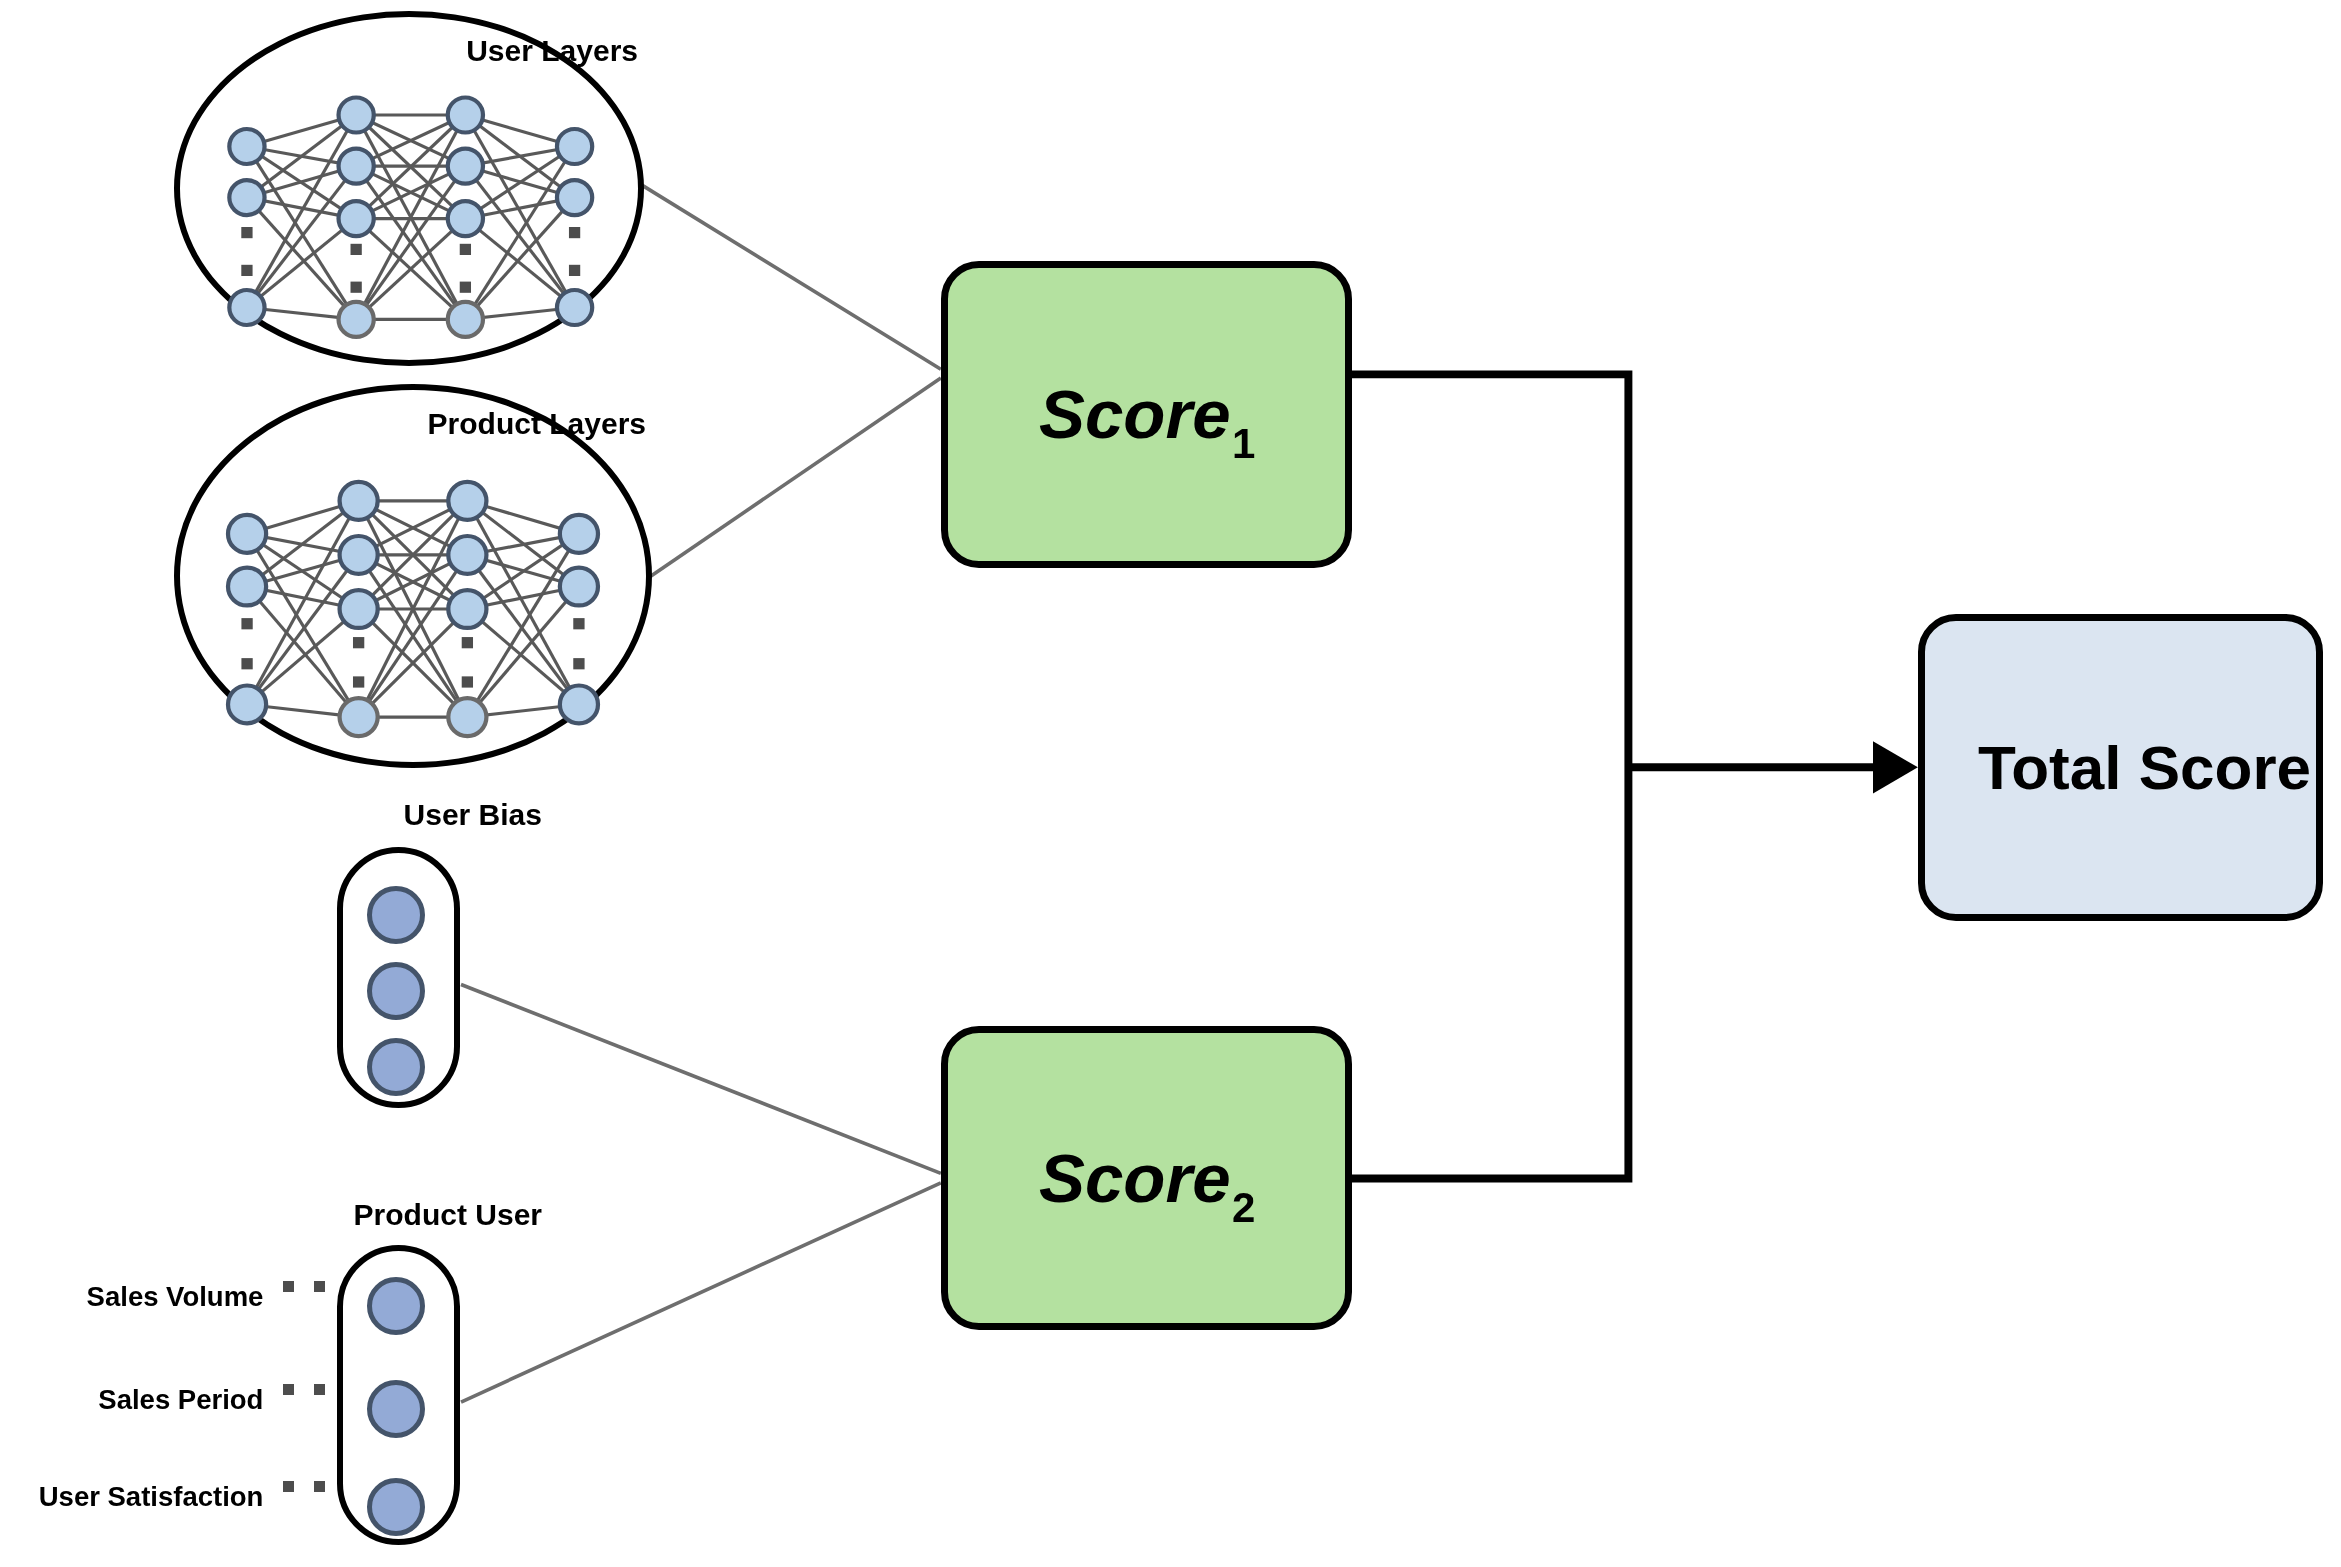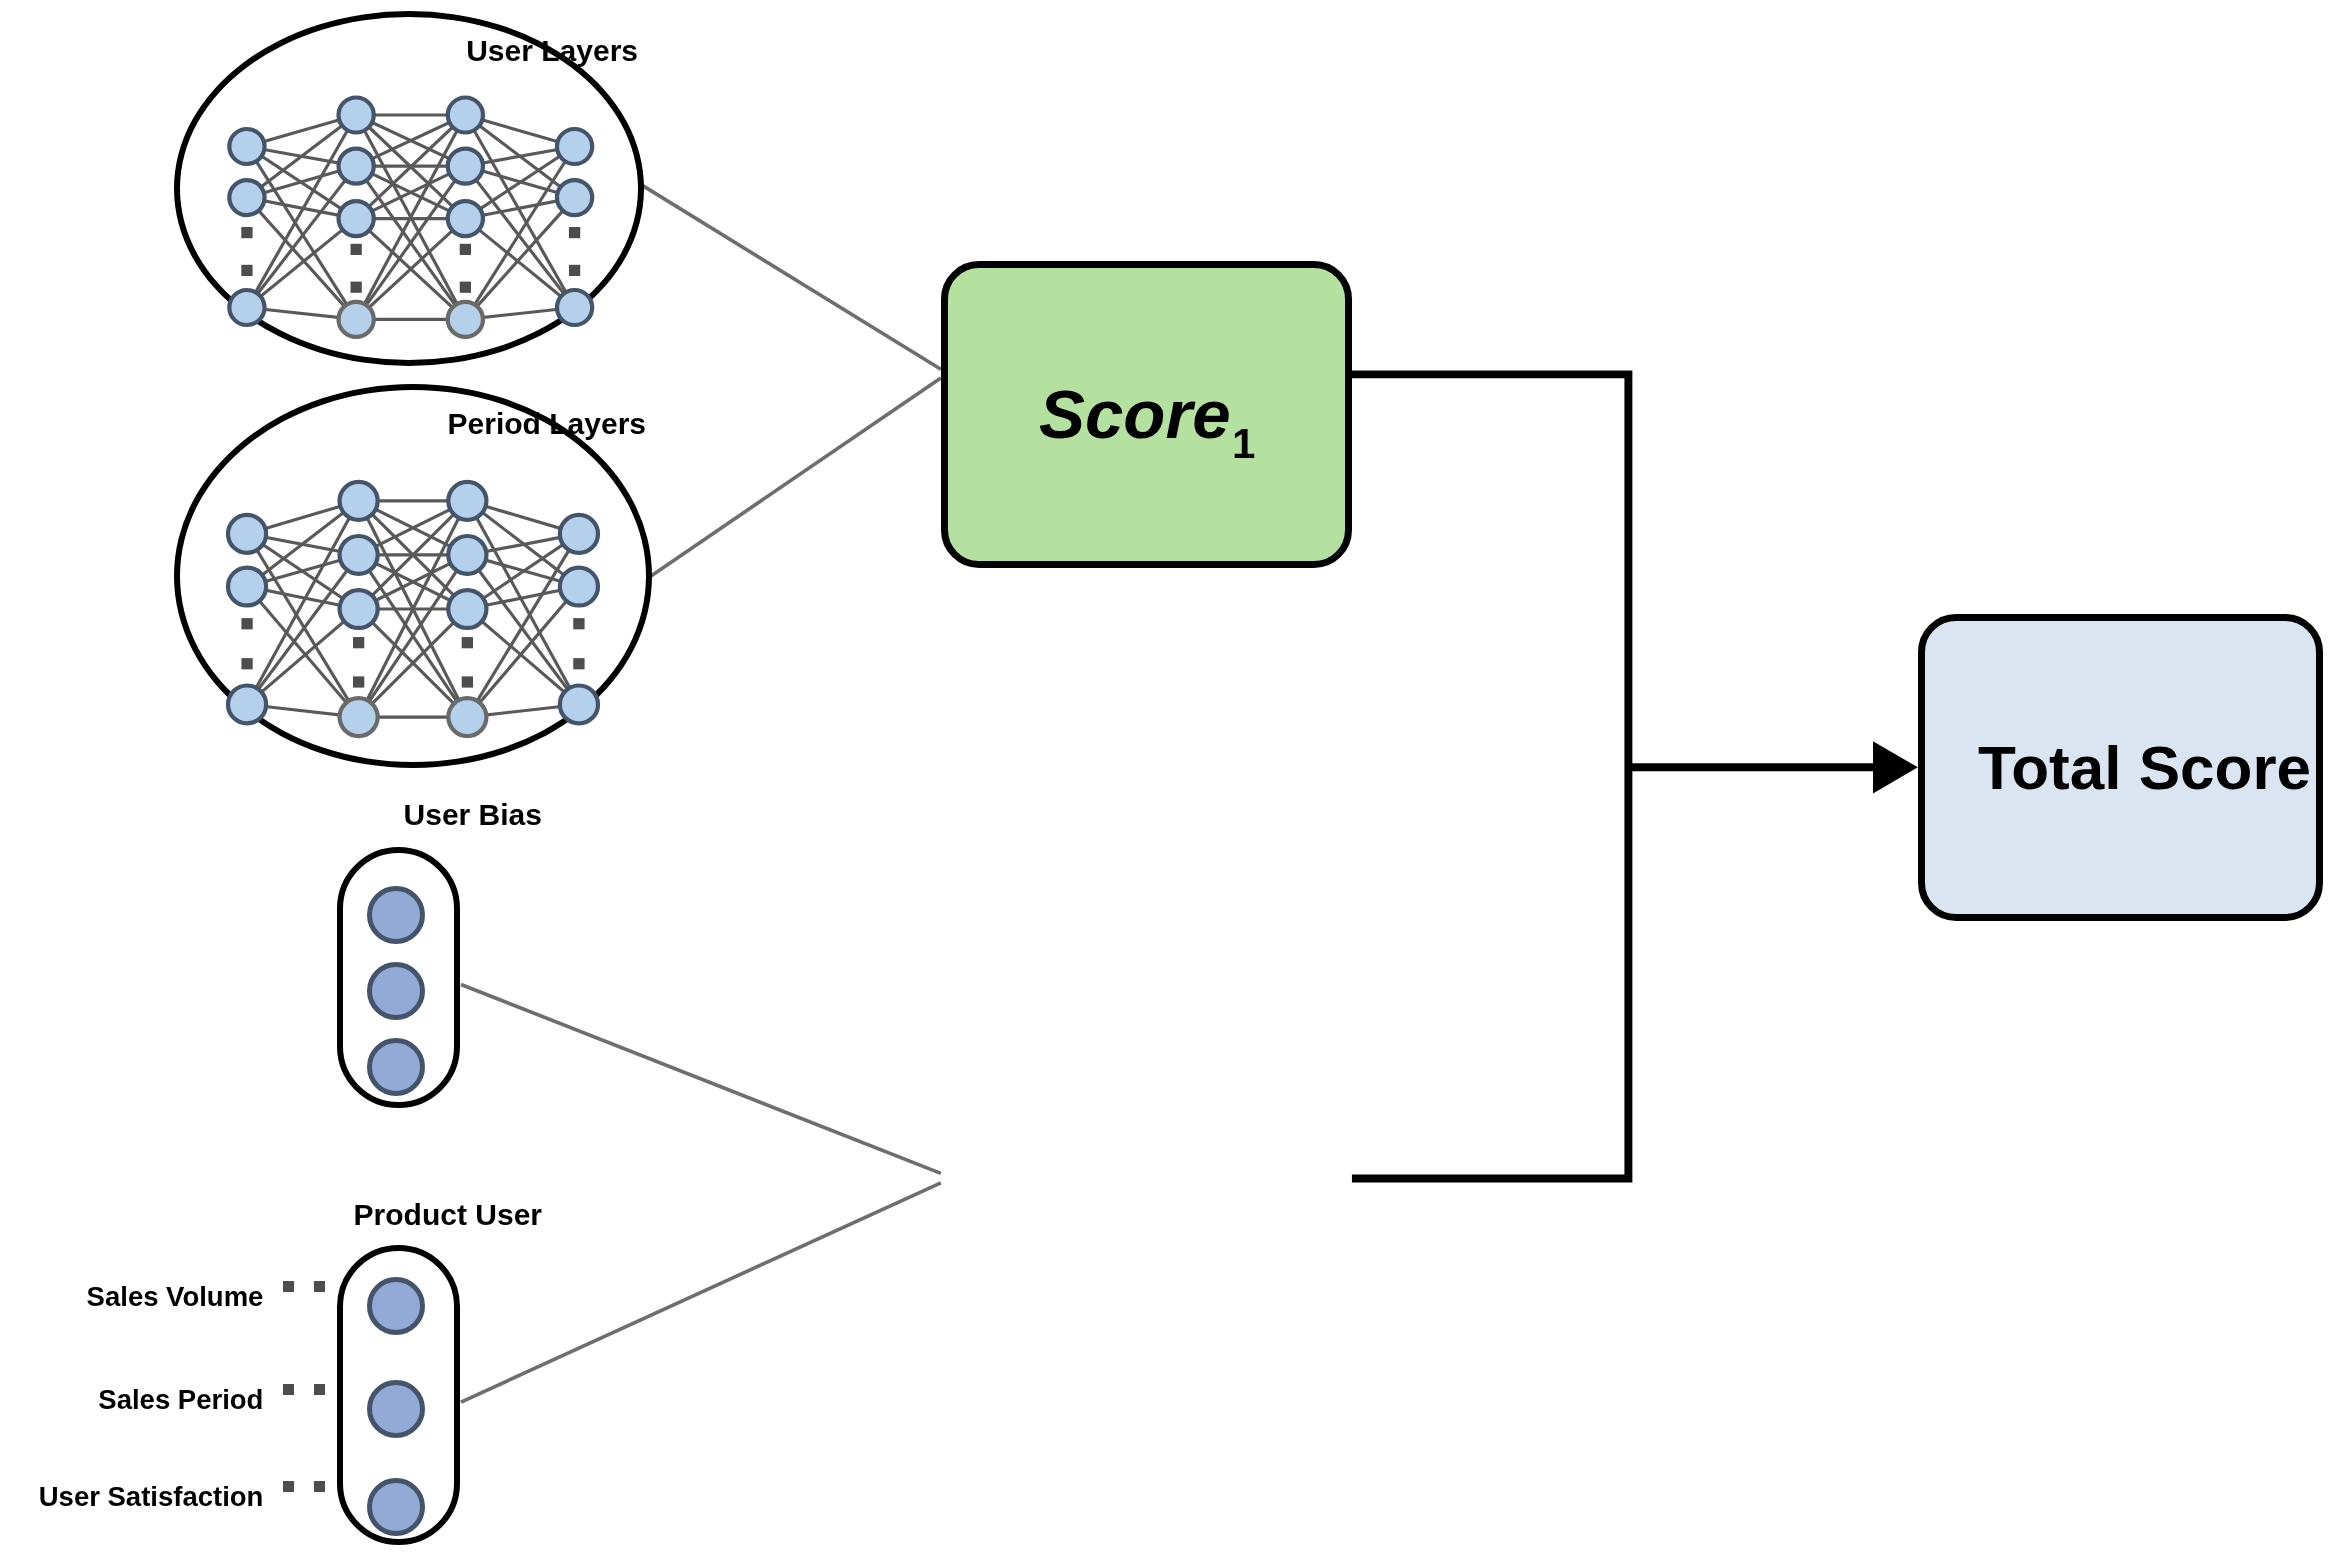--- a/index.html
+++ b/index.html
@@ -130,21 +130,21 @@
         <circle cx="405" cy="432" r="25" fill="#b5d0ea" stroke="#6a6a6a" stroke-width="6"></circle>
         <rect x="552" y="300" width="16" height="16" fill="#4d4d4d"></rect>
         <rect x="552" y="354" width="16" height="16" fill="#4d4d4d"></rect>
         <circle cx="560" cy="185" r="25" fill="#b5d0ea" stroke="#44546a" stroke-width="6"></circle>
         <circle cx="560" cy="258" r="25" fill="#b5d0ea" stroke="#44546a" stroke-width="6"></circle>
         <circle cx="560" cy="415" r="25" fill="#b5d0ea" stroke="#44546a" stroke-width="6"></circle>
       </svg>
   </div>
 
   <div class="ellipse" style="left:174px;top:384px;width:478px;height:384px;">
-    <div class="ellipse-label">Period Layers</div>
+    <div class="ellipse-label">Product Layers</div>
     <svg id="net2" class="net" viewBox="0 0 660 530" preserveAspectRatio="none">
         <line x1="95" y1="205" x2="253" y2="158" stroke="#595959" stroke-width="4.5"></line>
         <line x1="95" y1="205" x2="253" y2="235" stroke="#595959" stroke-width="4.5"></line>
         <line x1="95" y1="205" x2="253" y2="312" stroke="#595959" stroke-width="4.5"></line>
         <line x1="95" y1="205" x2="253" y2="466" stroke="#595959" stroke-width="4.5"></line>
         <line x1="95" y1="280" x2="253" y2="158" stroke="#595959" stroke-width="4.5"></line>
         <line x1="95" y1="280" x2="253" y2="235" stroke="#595959" stroke-width="4.5"></line>
         <line x1="95" y1="280" x2="253" y2="312" stroke="#595959" stroke-width="4.5"></line>
         <line x1="95" y1="280" x2="253" y2="466" stroke="#595959" stroke-width="4.5"></line>
         <line x1="95" y1="448" x2="253" y2="158" stroke="#595959" stroke-width="4.5"></line>
@@ -231,19 +231,22 @@
   <div class="bias-row" style="top:1481px;">
     <span class="row-label">User Satisfaction</span>
     <span class="sq"></span>
     <span class="sq"></span>
   </div>
 
   <div class="node-box score-box" style="left:941px;top:221px;width:411px;height:307px;margin-top:40px;">
     <span class="score-text"><span>Score</span><span class="sub">1</span></span>
   </div>
 
+  <div class="node-box score-box" style="left:941px;top:1026px;width:411px;height:304px;">
+    <span class="score-text"><span>Score</span><span class="sub">2</span></span>
+  </div>
 
   <div class="node-box total-box" style="left:1918px;top:614px;width:405px;height:307px;">
     <span class="total-text">Total Score</span>
   </div>
 
 </div>
 
 
 </body></html>

